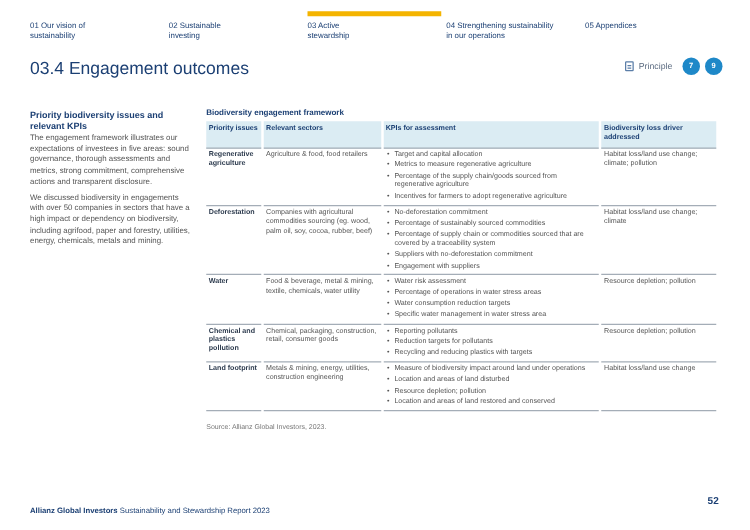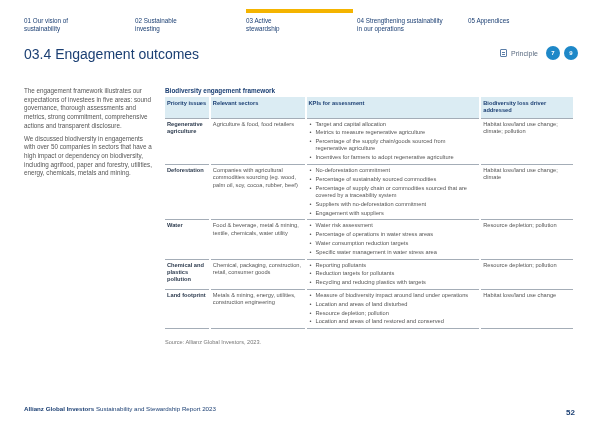--- a/index.html
+++ b/index.html
@@ -24,21 +24,21 @@
   table { border-collapse: separate; border-spacing: 2px 0; width: 412px; margin-left: -2px; font-size: 5.7px; line-height: 7.3px; }
   th { background: #dbecf3; color: #1b3f73; text-align: left; padding: 3px 2px; vertical-align: top; font-weight: bold; border-bottom: 1.2px solid #a4adb7; height: 20px; }
   td { vertical-align: top; padding: 2px 2px 1px; border-bottom: 1.2px solid #a4adb7; color: #555; }
   td.pri { font-weight: bold; color: #2d3b4e; }
   ul { list-style: none; }
   li { position: relative; padding-left: 7px; margin-bottom: 1.5px; }
   li::before { content: "•"; position: absolute; left: 1px; color: #555; }
   .source { font-size: 5.6px; color: #777; margin-top: 10px; }
   .footer { position: absolute; top: 405px; left: 24px; font-size: 6.2px; color: #1b3f73; }
   .footer b { font-weight: bold; }
-  .page-num { position: absolute; top: 408px; right: 25px; font-size: 8px; font-weight: bold; color: #1b3f73; }
+  .page-num { position: absolute; top: 396px; right: 25px; font-size: 8px; font-weight: bold; color: #1b3f73; }
 </style>
 </head>
 <body>
 
 <div class="nav">
   <div class="nav-bar"></div>
   <div class="nav-item" style="left:24px"><span>01 Our vision of</span><br><span>sustainability</span></div>
   <div class="nav-item" style="left:135px"><span>02 Sustainable</span><br><span>investing</span></div>
   <div class="nav-item" style="left:246px"><span>03 Active</span><br><span>stewardship</span></div>
   <div class="nav-item" style="left:357px"><span>04 Strengthening sustainability</span><br><span>in our operations</span></div>
@@ -48,20 +48,21 @@
 <div class="page-title">03.4 Engagement outcomes</div>
 
 <div class="principle">
   <span class="principle-icon"></span>
   <span class="principle-label">Principle</span>
   <span class="badge">7</span>
   <span class="badge">9</span>
 </div>
 
 <div class="left">
+  <h2>Priority biodiversity issues and relevant KPIs</h2>
   <p>The engagement framework illustrates our expectations of investees in five areas: sound governance, thorough assessments and metrics, strong commitment, comprehensive actions and transparent disclosure.</p>
   <p>We discussed biodiversity in engagements with over 50 companies in sectors that have a high impact or dependency on biodiversity, including agrifood, paper and forestry, utilities, energy, chemicals, metals and mining.</p>
 </div>
 
 <div class="framework">
   <div class="fw-title">Biodiversity engagement framework</div>
   <table>
     <colgroup>
         <col style="width:44px">
         <col style="width:96px">

